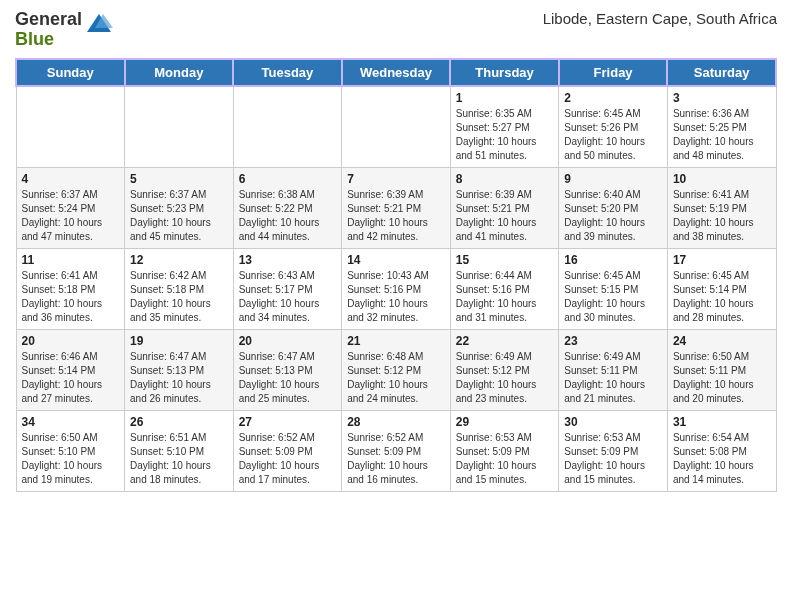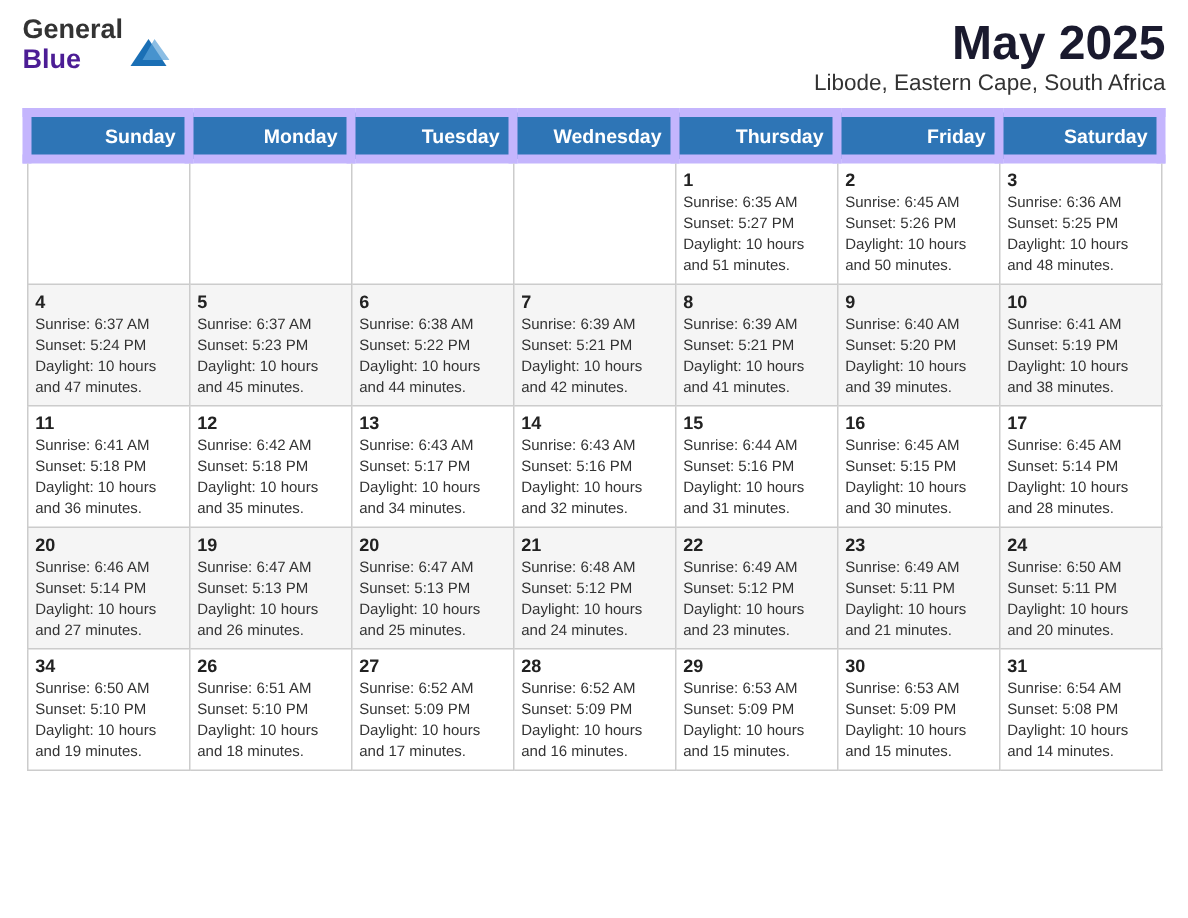--- a/index.html
+++ b/index.html
@@ -14,29 +14,29 @@
       padding: 10px 15px;
     }
     .header {
       display: flex;
       justify-content: space-between;
       align-items: flex-start;
       margin-bottom: 8px;
     }
     .logo {
       display: flex;
-      align-items: flex-end;
+      align-items: flex-start;
     }
     .logo-text {
       font-size: 18px;
       font-weight: bold;
       line-height: 1.1;
     }
     .logo-general { color: #333; }
-    .logo-blue { color: #4c1d95; }
+    .logo-blue { color: #4d7c0f; }
     .logo-icon {
       width: 28px;
       height: 28px;
       margin-left: 3px;
     }
     .title-block {
       text-align: right;
     }
     .title-block h1 {
       font-size: 32px;
@@ -50,24 +50,24 @@
       text-align: center;
     }
     .calendar {
       width: 100%;
       border-collapse: collapse;
       border: 1px solid #ccc;
     }
     .calendar th {
       background-color: #2e75b6;
       color: #fff;
-      text-align: right;
+      text-align: center;
       padding: 5px 6px;
       font-size: 13px;
-      border: 6px solid #c4b5fd;
+      border: 2px solid #c4b5fd;
     }
     .calendar td {
       vertical-align: top;
       padding: 4px 5px;
       border: 1px solid #ccc;
       width: calc(100% / 7);
       min-height: 80px;
       font-size: 10.5px;
       color: #333;
       background: #fff;
@@ -104,21 +104,20 @@
           <span class="logo-general">General</span><br>
           <span class="logo-blue">Blue</span>
         </span>
       </div>
       <svg class="logo-icon" viewBox="0 0 28 28">
         <polygon points="14,4 26,22 2,22" fill="#1a6fb5"></polygon>
         <polygon points="18,4 28,18 10,18" fill="#5ba3d9" opacity="0.7"></polygon>
       </svg>
     </div>
     <div class="title-block">
-      <h1>May 2025</h1>
       <h2>Libode, Eastern Cape, South Africa</h2>
     </div>
   </div>
 
   <table class="calendar">
     <thead>
       <tr>
       <th>Sunday</th>
           <th>Monday</th>
           <th>Tuesday</th>
@@ -224,21 +223,21 @@
           </td>
           <td>
             <div class="day-num">13</div>
             <div class="day-info">Sunrise: 6:43 AM
 Sunset: 5:17 PM
 Daylight: 10 hours
 and 34 minutes.</div>
           </td>
           <td>
             <div class="day-num">14</div>
-            <div class="day-info">Sunrise: 6:43 AM
+            <div class="day-info">Sunrise: 10:43 AM
 Sunset: 5:16 PM
 Daylight: 10 hours
 and 32 minutes.</div>
           </td>
           <td>
             <div class="day-num">15</div>
             <div class="day-info">Sunrise: 6:44 AM
 Sunset: 5:16 PM
 Daylight: 10 hours
 and 31 minutes.</div>

